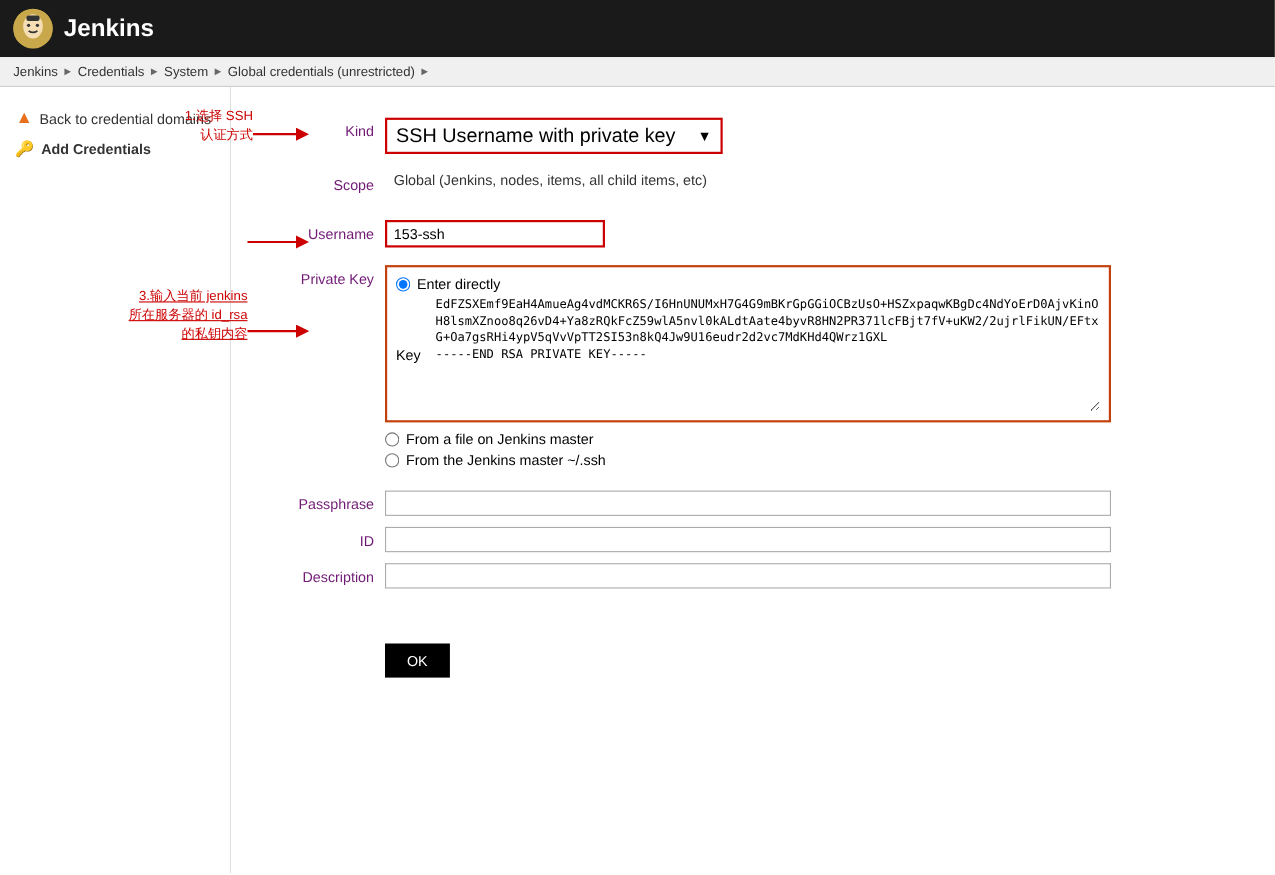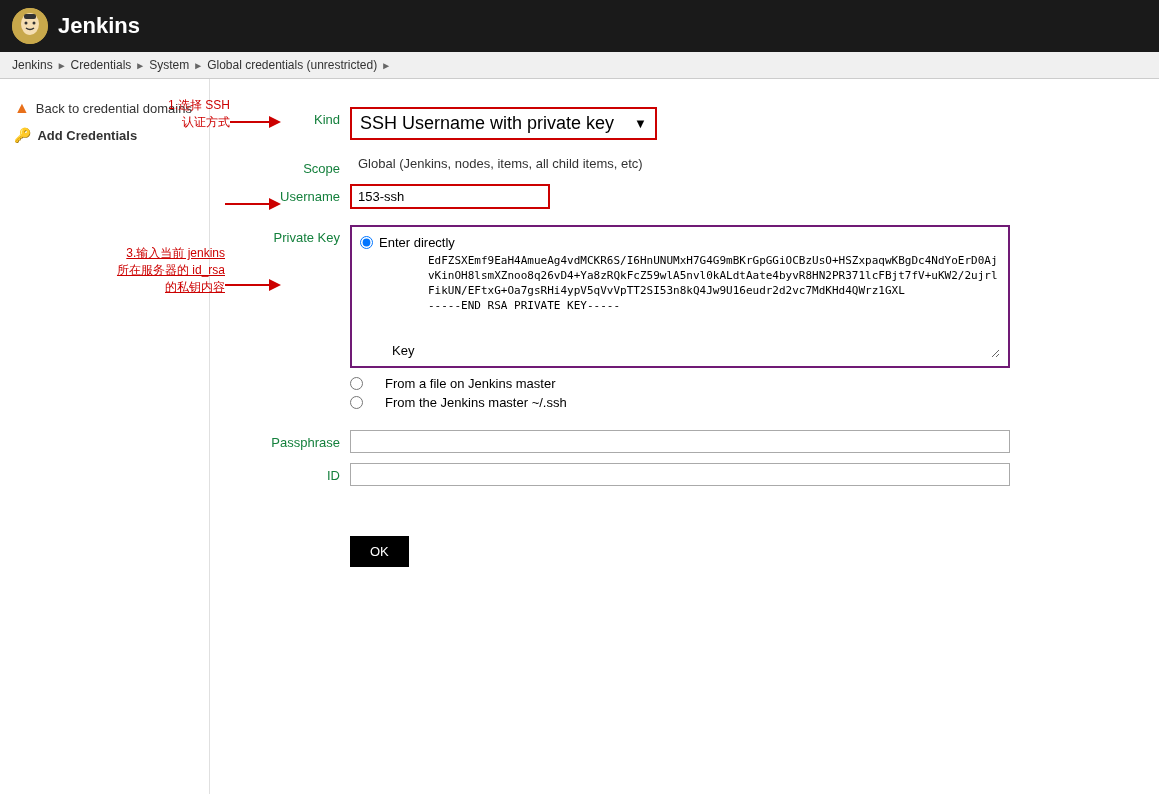--- a/index.html
+++ b/index.html
@@ -86,21 +86,21 @@
       align-items: flex-start;
       margin-bottom: 10px;
     }
     .form-label {
       width: 110px;
       min-width: 110px;
       text-align: right;
       padding-right: 10px;
       padding-top: 5px;
       font-size: 13px;
-      color: #15803d;
+      color: #701a75;
     }
     .form-field {
       flex: 1;
     }
 
     
     .kind-select {
       border: 2px solid #cc0000;
       padding: 4px 8px;
       background: #fff;
@@ -133,39 +133,38 @@
     .input-normal {
       border: 1px solid #aaa;
       padding: 3px 6px;
       font-size: 13px;
       width: 100%;
       max-width: 660px;
     }
 
     
     .private-key-box {
-      border: 2px solid #701a75;
+      border: 2px solid #c2410c;
       padding: 8px;
       max-width: 660px;
     }
     .radio-row {
       display: flex;
       align-items: center;
       gap: 6px;
       margin-bottom: 4px;
     }
     .radio-row label {
       font-size: 13px;
     }
     .key-label-row {
       display: flex;
-      align-items: flex-end;
+      align-items: center;
       gap: 6px;
       margin-top: 4px;
-      margin-left: 32px;
     }
     .key-inline-label {
       font-size: 13px;
       min-width: 30px;
       padding-top: 2px;
     }
     .key-textarea {
       flex: 1;
       font-family: monospace;
       font-size: 11px;
@@ -176,21 +175,21 @@
       line-height: 1.35;
       white-space: pre-wrap;
       word-break: break-all;
       background: transparent;
     }
 
     
     .radio-option {
       display: flex;
       align-items: center;
-      gap: 22px;
+      gap: 6px;
       margin: 4px 0;
     }
     .radio-option label { font-size: 13px; }
 
     
     .ok-button {
       background: #000000;
       color: #fff;
       border: none;
       padding: 8px 20px;
@@ -260,21 +259,21 @@
         </svg>
         <div class="form-label">Kind</div>
         <div class="form-field">
           <div class="kind-select">
             <span class="kind-select-text">SSH Username with private key</span>
             <span>▼</span>
           </div>
         </div>
       </div>
 
-      <div class="form-row" style="margin-bottom:8px;">
+      <div class="form-row" style="margin-bottom:24px;">
         <div class="form-label">Scope</div>
         <div class="form-field">
           <span class="scope-text">Global (Jenkins, nodes, items, all child items, etc)</span>
         </div>
       </div>
 
       <div class="form-row" style="position:relative; margin-bottom:16px;">
 
         <svg style="position:absolute; left:-15px; top:10px; width:55px; height:20px; pointer-events:none; overflow:visible;">
           <defs>
@@ -335,20 +334,26 @@
         </div>
       </div>
 
       <div class="form-row" style="margin-bottom:10px;justify-content:space-between;">
         <div class="form-label">ID</div>
         <div class="form-field">
           <input type="text" class="input-normal" style="">
         </div>
       </div>
 
+      <div class="form-row" style="margin-bottom:10px;">
+        <div class="form-label">Description</div>
+        <div class="form-field">
+          <input type="text" class="input-normal" style="">
+        </div>
+      </div>
 
       <div class="form-row" style="margin-top:20px;">
         <div class="form-label"></div>
         <button class="ok-button" style="margin-left:0;">OK</button>
       </div>
 
     </div>
   </div>
 </div>
 

